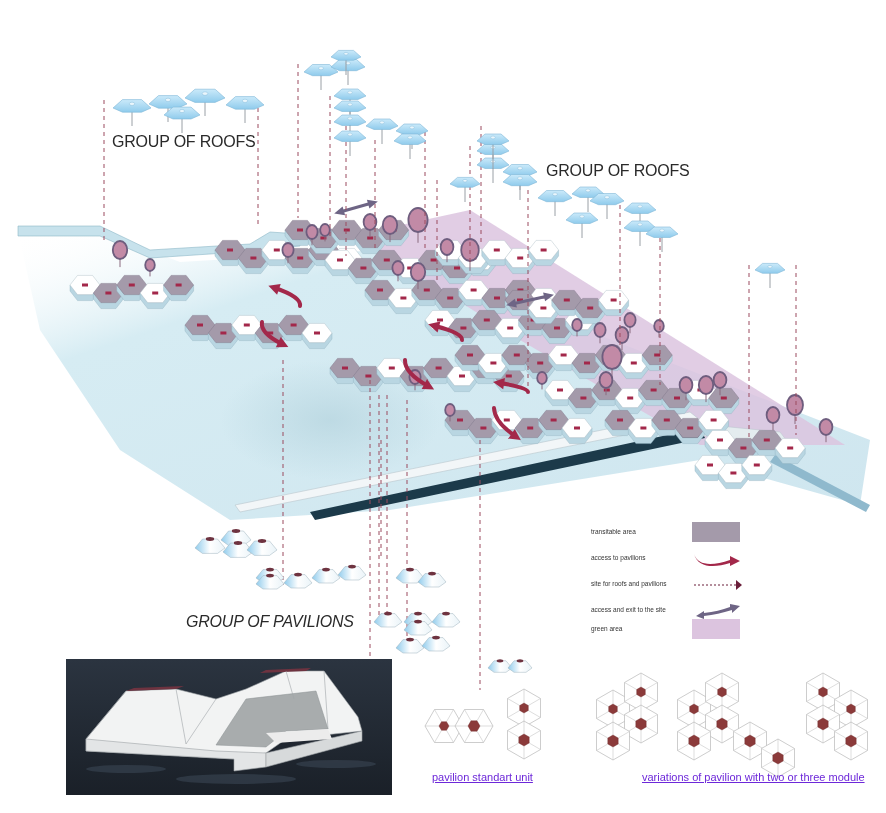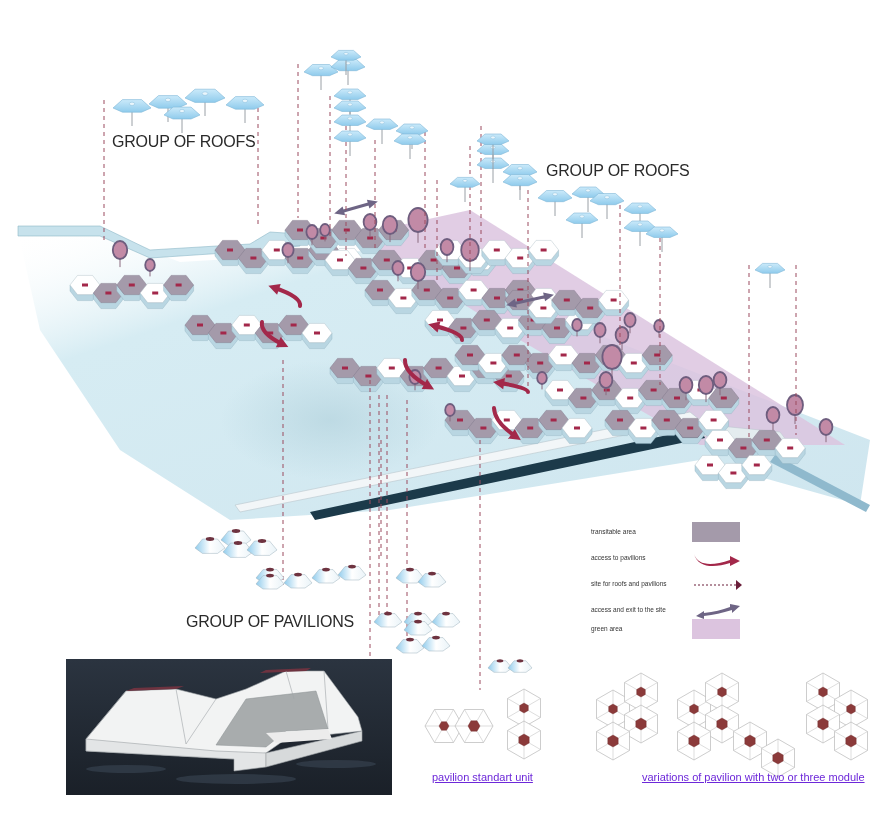--- a/index.html
+++ b/index.html
@@ -731,21 +731,21 @@
       <line x1="834.5455173280957" y1="750.5" x2="845.8038475772934" y2="744" stroke="#c6c6c6" stroke-width="0.6"></line>
       <line x1="834.5455173280957" y1="731.5" x2="845.8038475772934" y2="738" stroke="#c6c6c6" stroke-width="0.6"></line>
       <line x1="851" y1="722" x2="851" y2="735" stroke="#c6c6c6" stroke-width="0.6"></line>
       <line x1="867.4544826719043" y1="731.5" x2="856.1961524227066" y2="738" stroke="#c6c6c6" stroke-width="0.6"></line>
       <polygon points="856.2,744.0 851.0,747.0 845.8,744.0 845.8,738.0 851.0,735.0 856.2,738.0" fill="#8b3a3a" stroke="#6e2a2a" stroke-width="0.4"></polygon>
     </g>
 </svg>
 
 <div class="lbl-big" style="left:112px;top:133px;">GROUP OF ROOFS</div>
 <div class="lbl-big" style="left:546px;top:162px;">GROUP OF ROOFS</div>
-<div class="lbl-big" style="left:186px;top:613px;">GROUP OF PAVILIONS</div>
+<div class="lbl-big" style="left:186px;top:613px;font-style:italic;">GROUP OF PAVILIONS</div>
 
 <div class="legend">
   <div class="legend-row" style="top:2px;">
     <span class="legend-text">transitable area</span>
     <div class="legend-swatch" style="background:#a49aaa;"></div>
   </div>
   <div class="legend-row" style="top:28px;">
     <span class="legend-text">access to pavilions</span>
     <svg class="legend-sym" viewBox="0 0 52 22">
       <path d="M2,6 C6,18 20,18 38,12 L38,8 L48,13 L38,18 L38,15 C22,20 6,20 2,6 Z" fill="#a3284a"></path>

